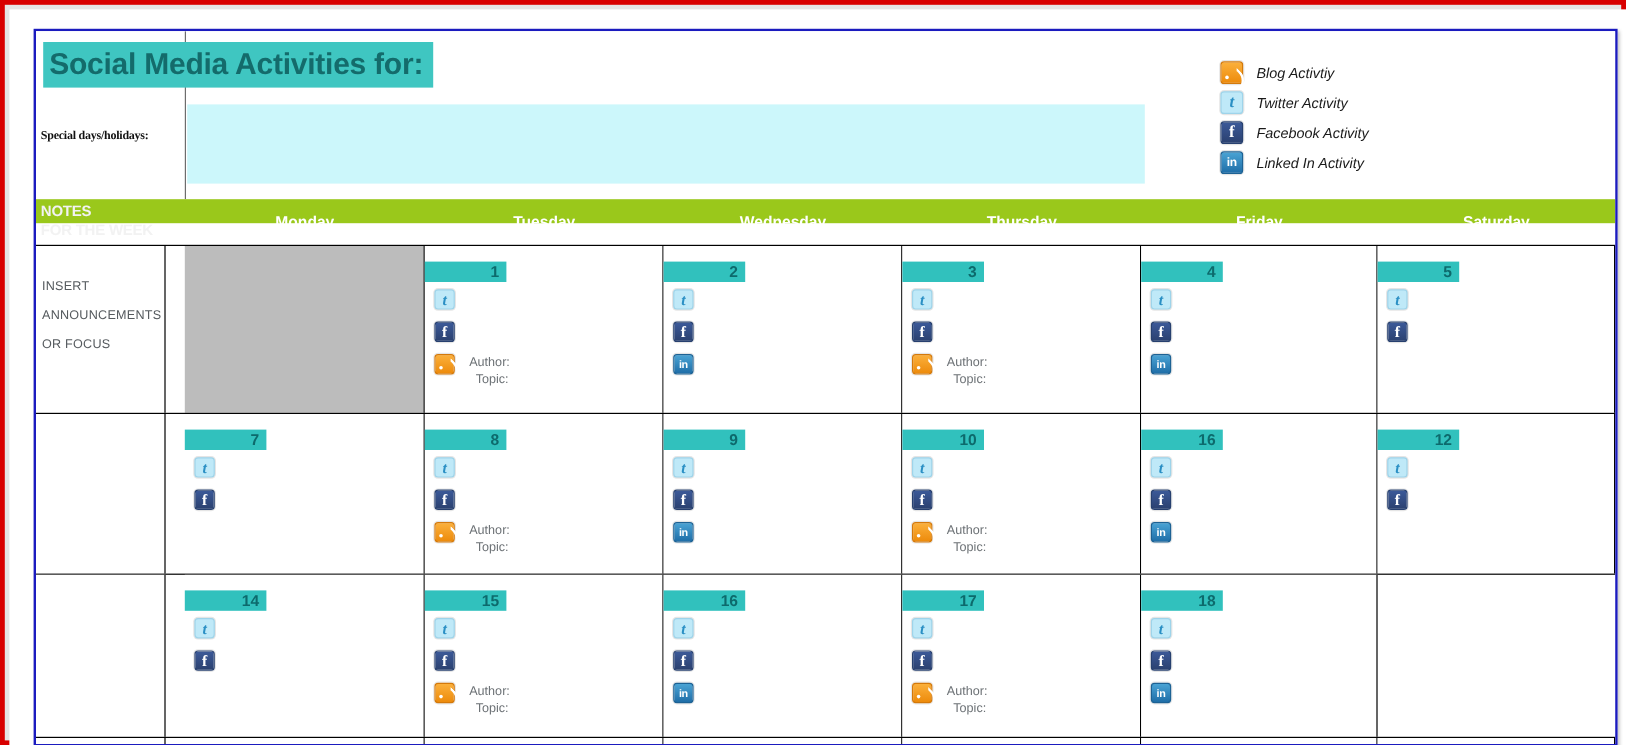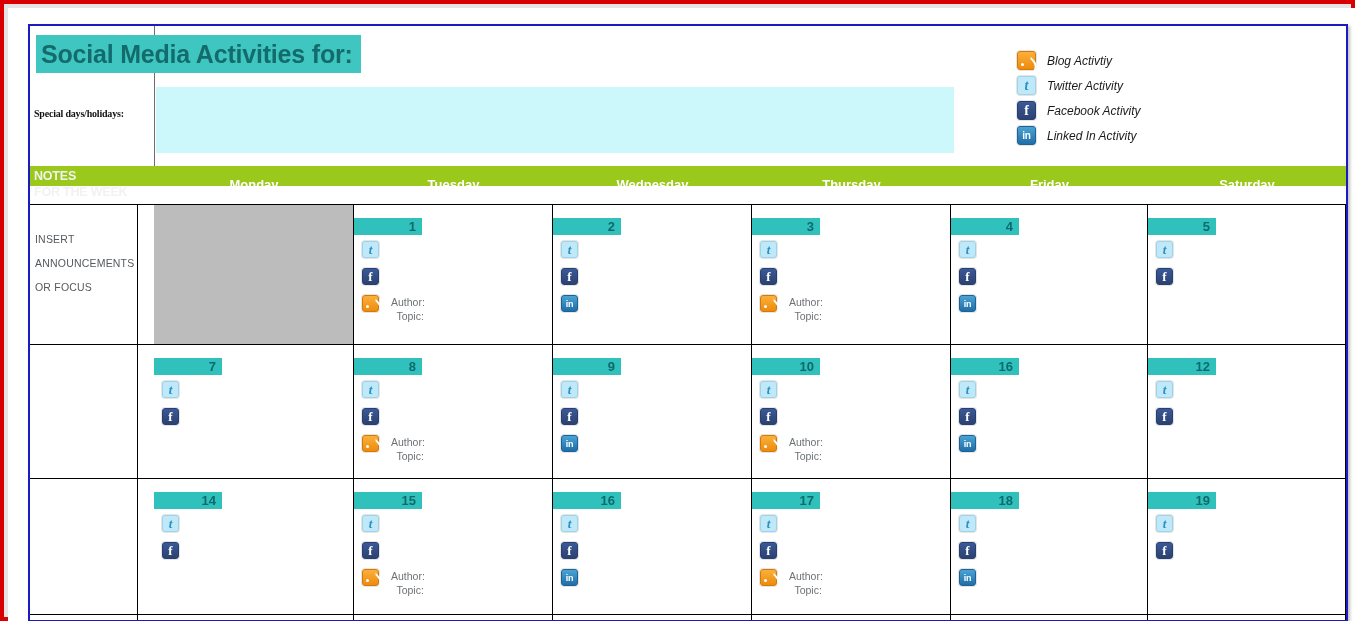--- a/index.html
+++ b/index.html
@@ -523,31 +523,20 @@
                     <span class="ic ic-twitter"></span>
                   </div>
                   <div class="icon-line">
                     <span class="ic ic-facebook"></span>
                   </div>
                   <div class="icon-line">
                     <span class="ic ic-linkedin"></span>
                   </div>
                 </div>
               </div>
-              <div class="daycell" style="left: 1118px; width: 198px;">
-                <div class="datebadge">19</div>
-                <div class="icon-stack">
-                  <div class="icon-line">
-                    <span class="ic ic-twitter"></span>
-                  </div>
-                  <div class="icon-line">
-                    <span class="ic ic-facebook"></span>
-                  </div>
-                </div>
-              </div>
             </div>
             <div class="weekrow" style="top: 588px; height: 6px;">
               <div class="notes-cell"></div>
               <div class="daycell" style="left: 124px; width: 200px;"></div>
               <div class="daycell" style="left: 324px; width: 199px;"></div>
               <div class="daycell" style="left: 523px; width: 199px;"></div>
               <div class="daycell" style="left: 722px; width: 199px;"></div>
               <div class="daycell" style="left: 921px; width: 197px;"></div>
               <div class="daycell" style="left: 1118px; width: 198px;"></div>
             </div>

